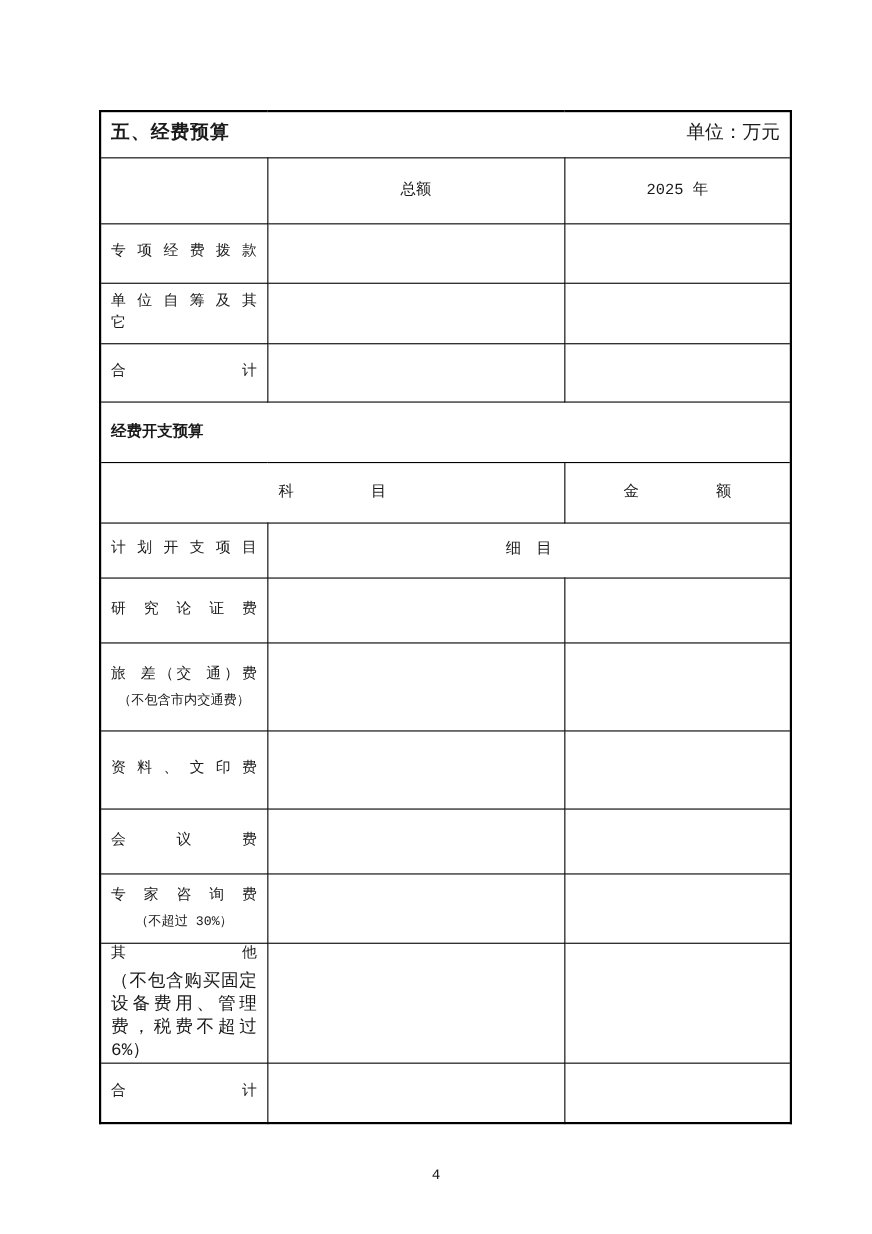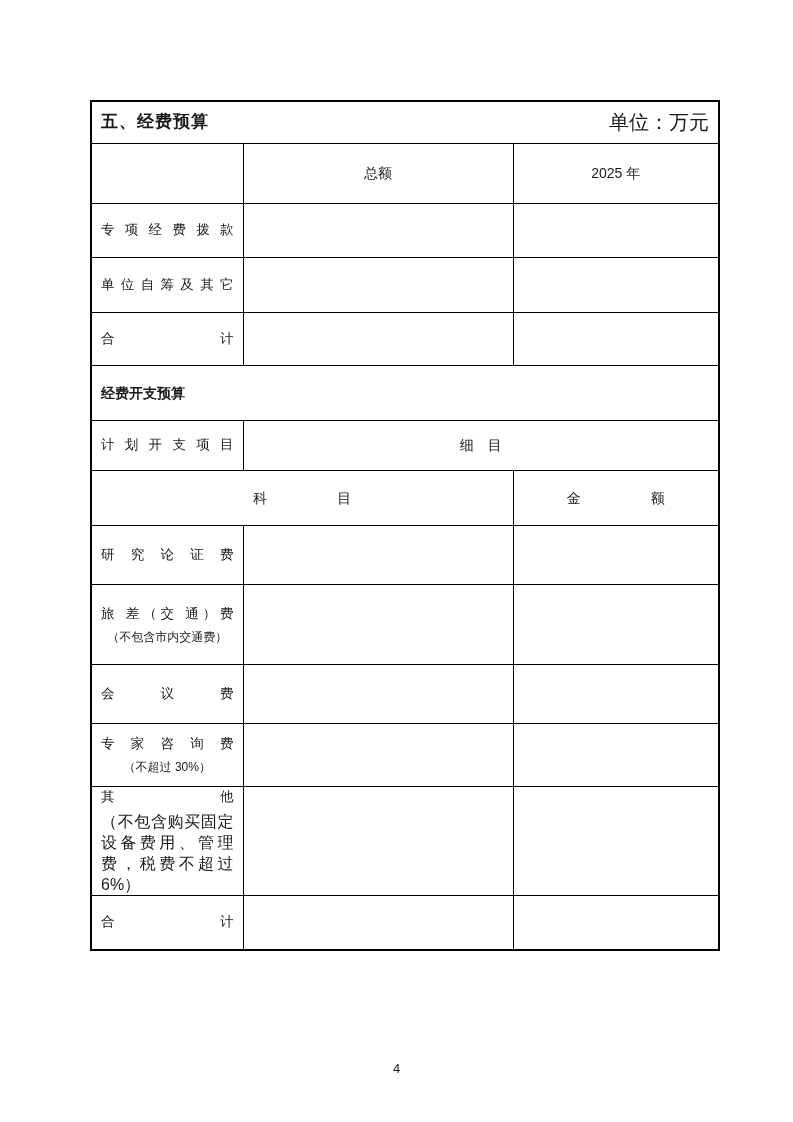--- a/index.html
+++ b/index.html
@@ -1,42 +1,42 @@
 <!DOCTYPE html>
 <html><head>
 <meta charset="utf-8">
 <style>
   html,body{margin:0;padding:0;background:#e8e8e8;}
   .page{
     position:relative;
     width:793px;height:1122px;
     background:#ffffff;
     margin:0 auto;
-    font-family:Liberation Sans, sans-serif;
+    font-family:Liberation Mono, monospace;
     color:#1a1a1a;
     overflow:hidden;
   }
   table.budget-table{
     position:absolute;left:90px;top:100px;
     width:628px;
     border-collapse:collapse;
     table-layout:fixed;
     border:2px solid #000;
   }
   .budget-table td{
     border:1px solid #000;
     padding:0 9px;
     vertical-align:middle;
     font-size:14px;
     line-height:20px;
   }
   .title-cell{padding:0 10px;}
   .title-flex{display:flex;justify-content:space-between;align-items:center;}
   .doc-title{font-weight:bold;font-size:17px;letter-spacing:1px;}
-  .unit-label{font-size:20px;}
+  .unit-label{font-size:17px;}
   .spread{text-align:justify;text-align-last:justify;font-size:13.5px;}
   .center{text-align:center;margin-top:36px;}
   .section-title{font-weight:bold;font-size:16px;padding-bottom:12px;}
   .note-c{font-size:12px;text-align:left;text-align-last:center;margin-top:5px;line-height:16px;}
   .note-travel{font-size:12px;text-align:center;text-align-last:center;margin-top:6px;line-height:15px;}
   .note-j{font-size:16px;text-align:justify;text-align-last:left;margin-top:4px;line-height:21px;}
   .pageno{
     position:absolute;left:0;right:0;top:1061px;
     text-align:center;font-size:13px;color:#1a1a1a;
   }
@@ -90,49 +90,56 @@
         <div class="spread">合 计</div>
       </td>
       <td></td>
       <td></td>
     </tr>
 
     <tr style="height:55px">
       <td colspan="3" class="section-title">经费开支预算</td>
     </tr>
 
+    <tr style="height:55px">
+      <td colspan="2" class="center">科　　　　　目</td>
+      <td class="center">金　　　　　额</td>
+    </tr>
+
     <tr style="height:50px">
       <td>
         <div class="spread">计 划 开 支 项 目</div>
       </td>
       <td colspan="2" class="center">细　目</td>
-    </tr>
-
-    <tr style="height:55px">
-      <td colspan="2" class="center">科　　　　　目</td>
-      <td class="center">金　　　　　额</td>
     </tr>
 
     <tr style="height:59px">
       <td>
         <div class="spread">研 究 论 证 费</div>
       </td>
       <td></td>
       <td></td>
     </tr>
 
     <tr style="height:80px">
       <td>
         <div class="spread">旅 差（交 通）费</div>
         <div class="note-travel">（不包含市内交通费）</div>
       </td>
       <td></td>
       <td></td>
     </tr>
 
+    <tr style="height:71px">
+      <td>
+        <div class="spread">资 料 、 文 印 费</div>
+      </td>
+      <td></td>
+      <td></td>
+    </tr>
 
     <tr style="height:59px">
       <td>
         <div class="spread">会 议 费</div>
       </td>
       <td></td>
       <td></td>
     </tr>
 
     <tr style="height:63px">

